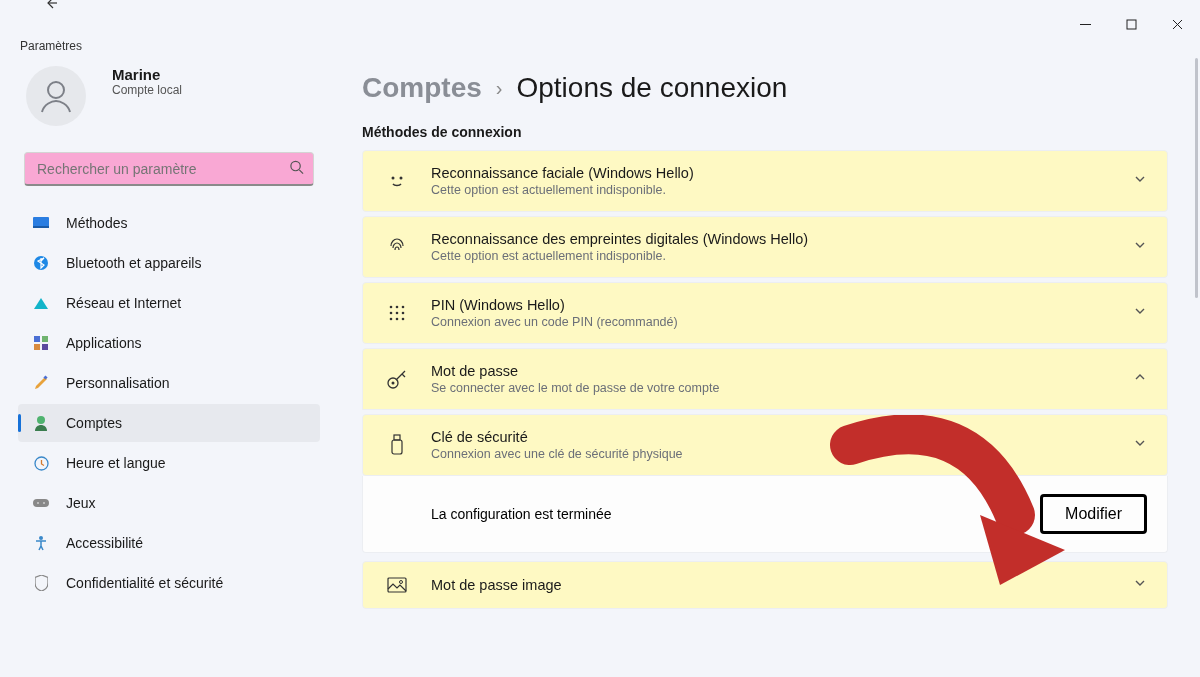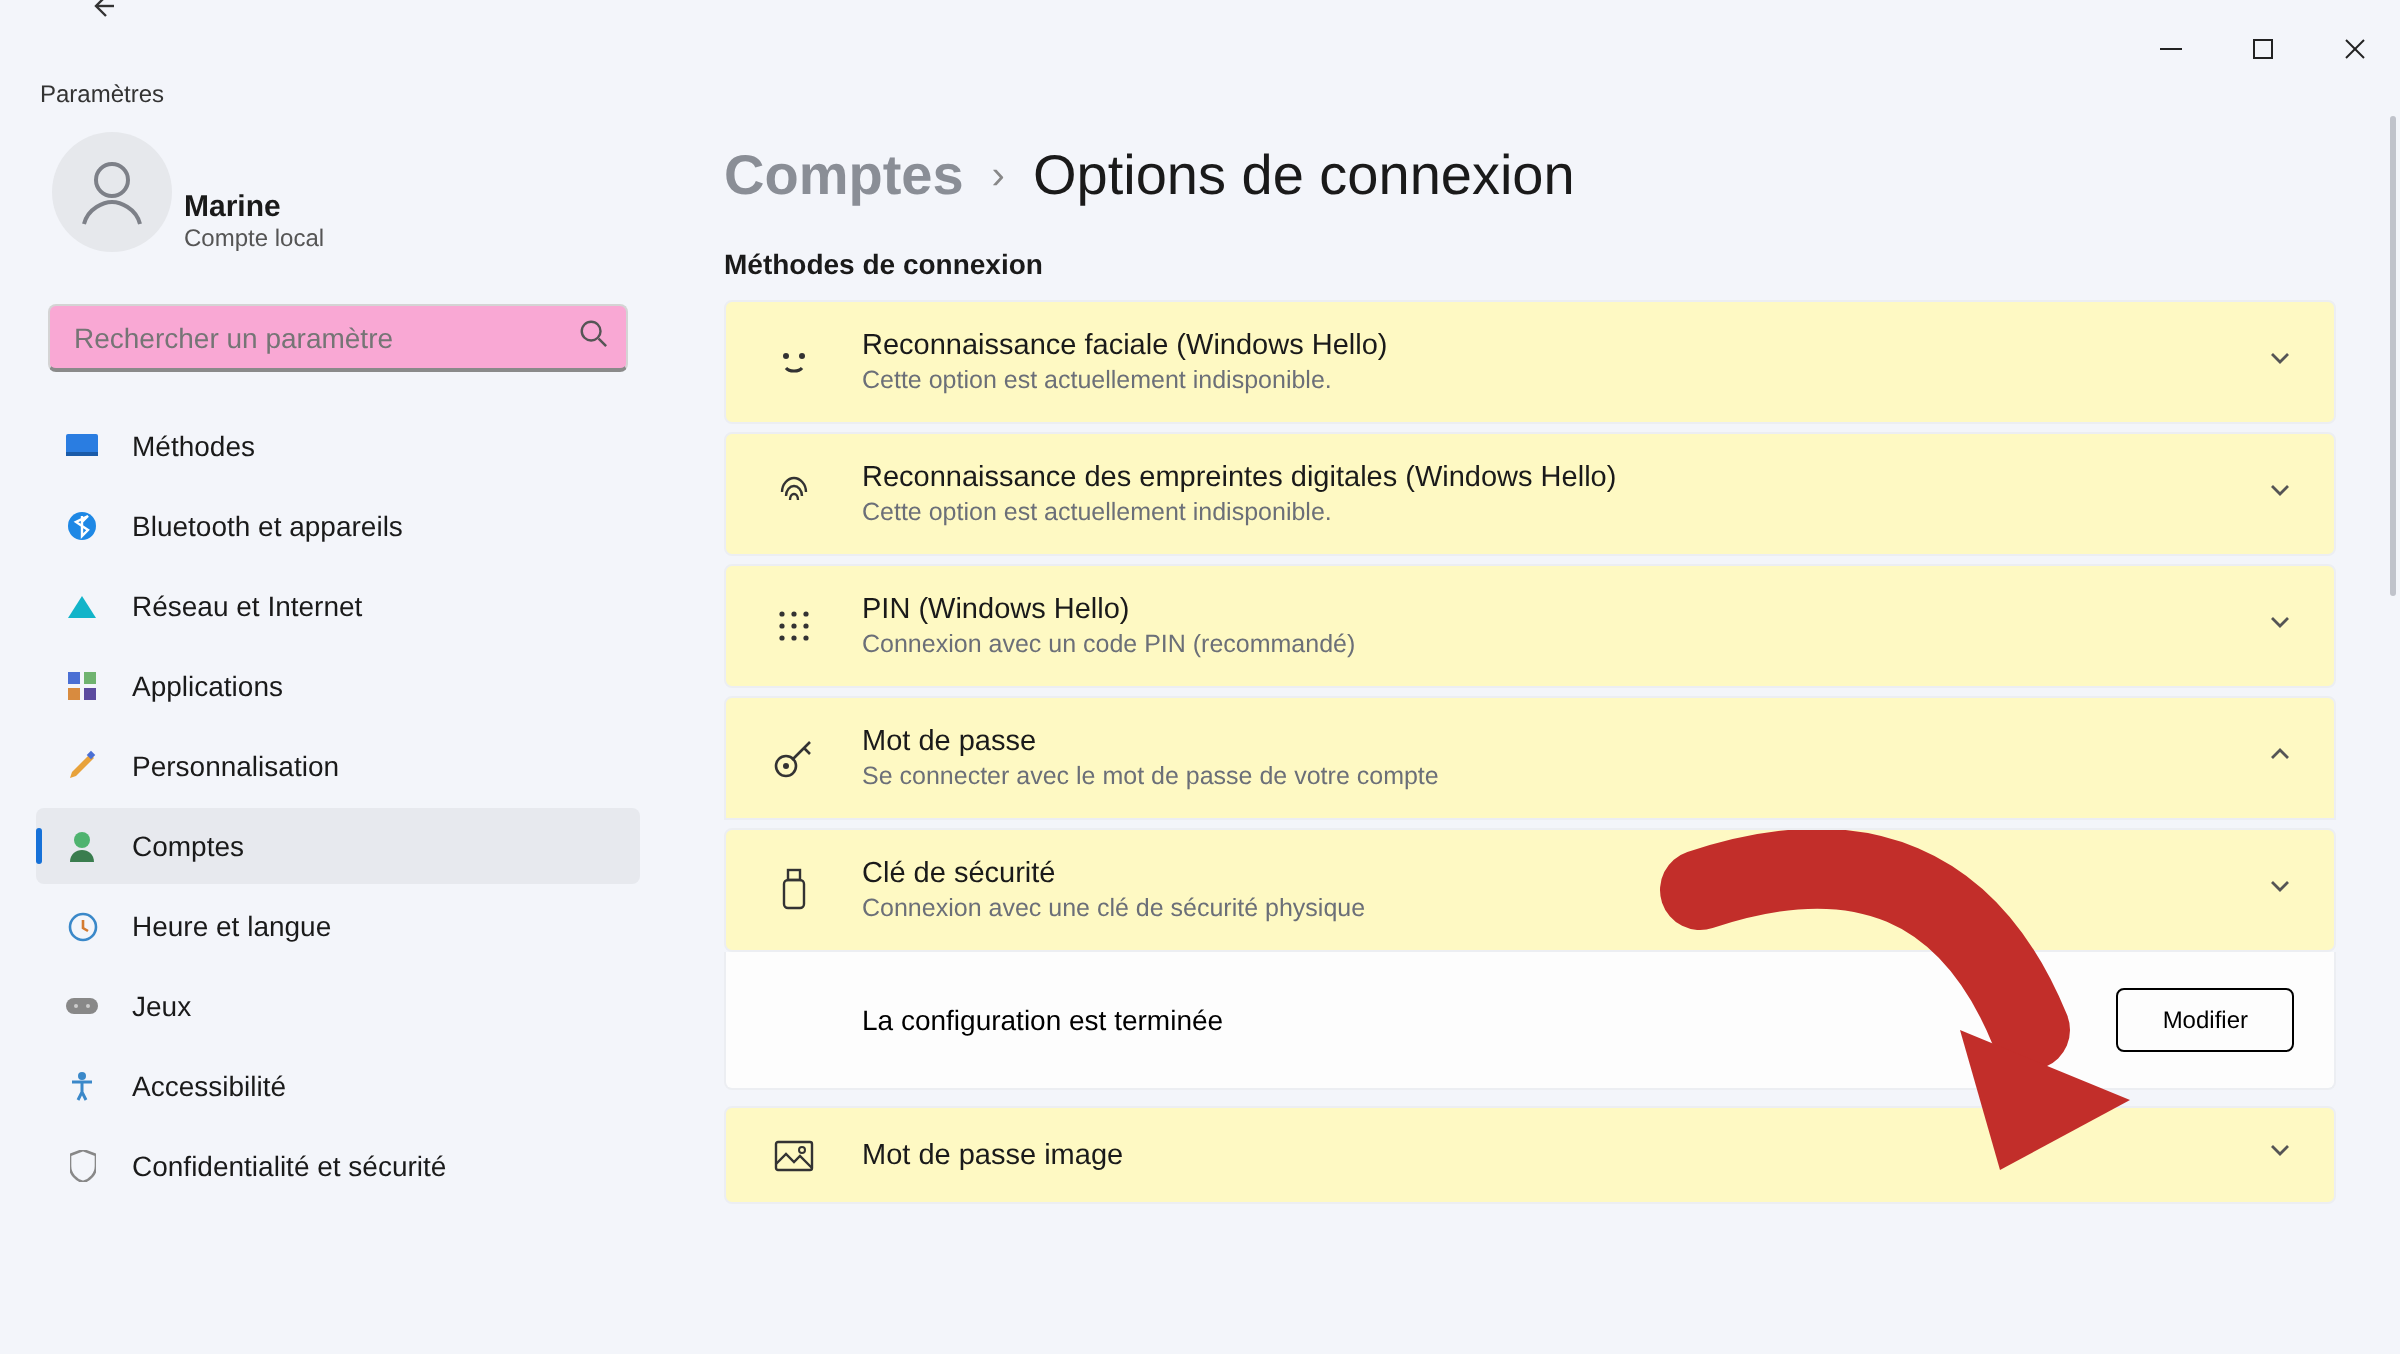--- a/index.html
+++ b/index.html
@@ -26,21 +26,21 @@
       display: flex; align-items: center; justify-content: center;
       cursor: pointer;
     }
     .win-btn svg { stroke: #222; }
     .layout { display: flex; height: calc(100% - 48px); }
     .sidebar {
       width: 330px;
       padding: 12px 10px 0 18px;
       flex-shrink: 0;
     }
-    .profile { display: flex; align-items: flex-end; gap: 6px; padding: 6px 8px 20px 8px; }
+    .profile { display: flex; align-items: flex-start; gap: 26px; padding: 6px 8px 20px 8px; }
     .avatar {
       width: 60px; height: 60px; border-radius: 50%;
       background: #e6e8ec;
       display: flex; align-items: center; justify-content: center;
     }
     .profile-name { font-size: 15px; font-weight: 600; color: #1a1a1a; }
     .profile-sub { font-size: 12px; color: #555; }
     .search-box {
       position: relative;
       margin: 6px 6px 18px 6px;
@@ -107,25 +107,25 @@
       border: 1px solid #eceef2;
       border-top: none;
       border-radius: 0 0 4px 4px;
       padding: 18px 20px 18px 68px;
       display: flex; align-items: center; justify-content: space-between;
       margin-top: -4px;
       margin-bottom: 4px;
     }
     .sub-text { font-size: 14px; color: #000000; }
     .modify-btn {
-      border: 1px solid #000000;
+      border: 3px solid #000000;
       background: #fdfdfd;
       border-radius: 4px;
       padding: 8px 22px;
-      font-size: 12px;
+      font-size: 16px;
       cursor: pointer;
     }
     .scrollbar-v {
       position: absolute; right: 2px; top: 58px;
       width: 3px; height: 240px;
       background: #c0c3cb; border-radius: 2px;
     }
     .annot-arrow {
       position: absolute; pointer-events: none;
     }

